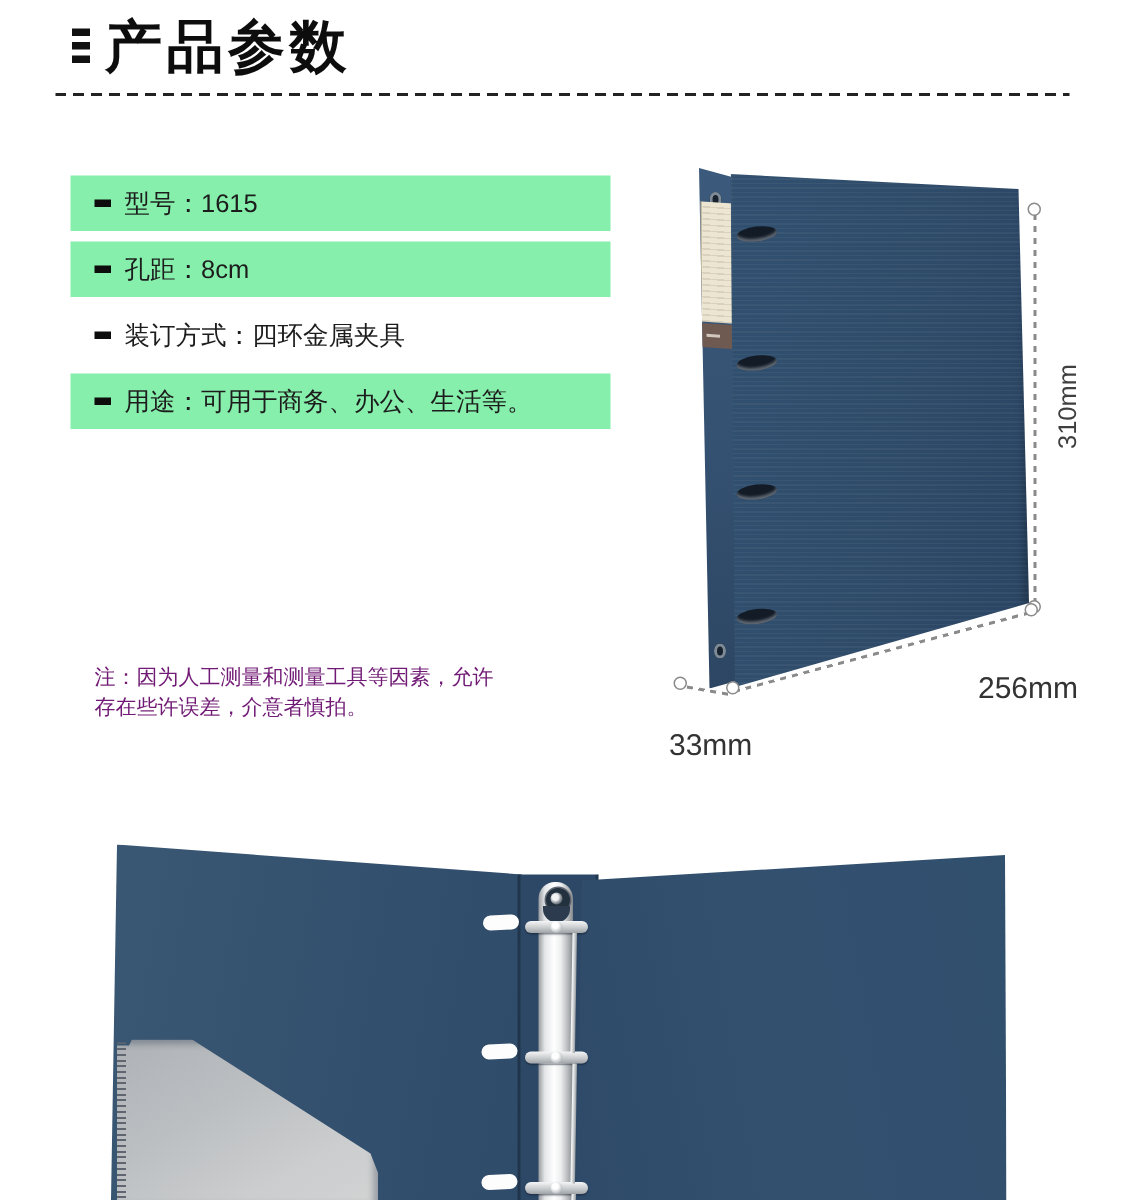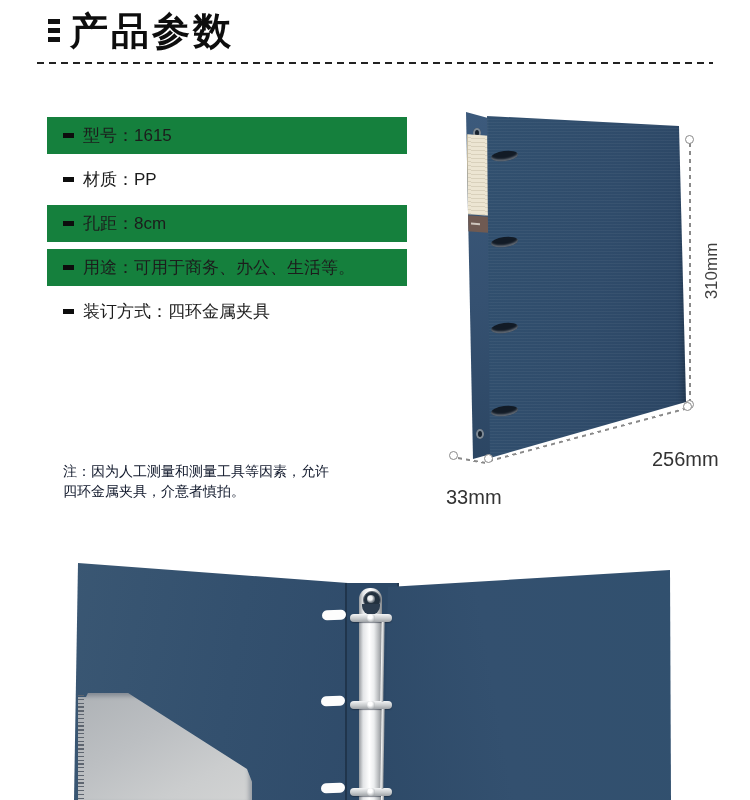--- a/index.html
+++ b/index.html
@@ -13,28 +13,28 @@
               letter-spacing:3px;color:#0d0d0d;}
   #page-subtitle{position:absolute;left:223px;top:14px;font-size:16px;font-weight:700;
                  letter-spacing:.5px;color:#1c1c1c;}
   #hdr-dash{position:absolute;left:37px;top:62px;width:676px;height:2px;
             background:repeating-linear-gradient(90deg,#222 0 7px,transparent 7px 12px);}
 
   
   #specs{position:absolute;left:47px;top:117px;width:360px;}
   .spec-row{height:37px;line-height:37px;margin-bottom:7px;padding-left:16px;
             font-size:17px;white-space:nowrap;}
-  .spec-row.alt{background:#15803d;}
+  .spec-row.alt{background:#86efac;}
   .bullet{display:inline-block;width:11px;height:5px;background:#0d0d0d;
           vertical-align:middle;margin-right:9px;margin-top:-3px;}
   .spec-label{color:#1c1c1c;}
   .spec-value{color:#1c1c1c;}
 
   #note{position:absolute;left:63px;top:441px;width:330px;font-size:14px;
-        line-height:1.45;color:#0f172a;margin-top:20px;}
+        line-height:1.45;color:#701a75;}
 
   
   #fig1{position:absolute;left:440px;top:103px;width:310px;height:400px;}
   #spine{position:absolute;left:26px;top:6px;width:25px;height:350px;
          background:linear-gradient(180deg,#3c5a7c 0%,#355171 55%,#2c4663 100%);
          clip-path:polygon(0px 3px,22px 9px,25px 345px,7px 350px);}
   .grommet{position:absolute;width:8px;height:10px;border-radius:50%;
            background:#17222e;box-shadow:inset 0 0 0 2px #7e8a96;}
   #grommet-top{left:7px;top:19px;}
   #grommet-bottom{left:10px;top:320px;}
@@ -126,37 +126,34 @@
     <div class="bar"></div>
     <div class="bar"></div>
   </div>
   <div id="page-title">产品参数</div>
   <div id="hdr-dash"></div>
 
   <div id="specs">
     <div class="spec-row alt">
       <span class="bullet"></span><span class="spec-label">型号：</span><span class="spec-value">1615</span>
     </div>
-    <div class="spec-row">
-      <span class="bullet"></span><span class="spec-label">材质：</span><span class="spec-value">PP</span>
-    </div>
     <div class="spec-row alt">
       <span class="bullet"></span><span class="spec-label">孔距：</span><span class="spec-value">8cm</span>
     </div>
+    <div class="spec-row">
+      <span class="bullet"></span><span class="spec-label">装订方式：</span><span class="spec-value">四环金属夹具</span>
+    </div>
     <div class="spec-row alt">
       <span class="bullet"></span><span class="spec-label">用途：</span><span class="spec-value">可用于商务、办公、生活等。</span>
     </div>
-    <div class="spec-row">
-      <span class="bullet"></span><span class="spec-label">装订方式：</span><span class="spec-value">四环金属夹具</span>
-    </div>
   </div>
 
   <div id="note">
     <div>注：因为人工测量和测量工具等因素，允许</div>
-    <div>四环金属夹具，介意者慎拍。</div>
+    <div>存在些许误差，介意者慎拍。</div>
   </div>
 
   <div id="fig1">
     <div id="spine">
       <div class="grommet" id="grommet-top"></div>
       <div id="spine-label"></div>
       <div id="spine-tag">
           <div class="mark"></div>
         </div>
       <div class="grommet" id="grommet-bottom"></div>

